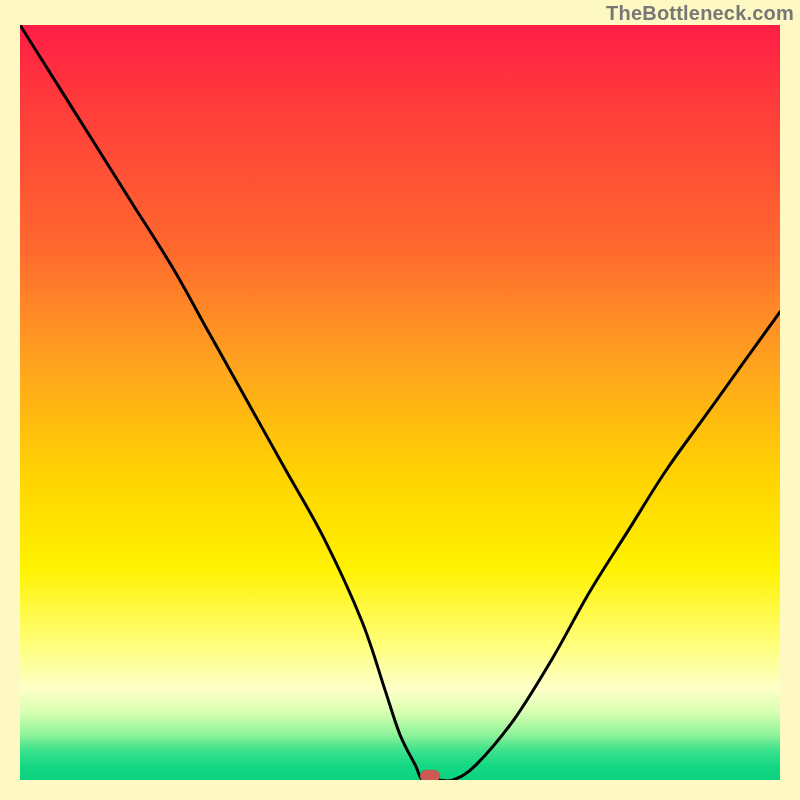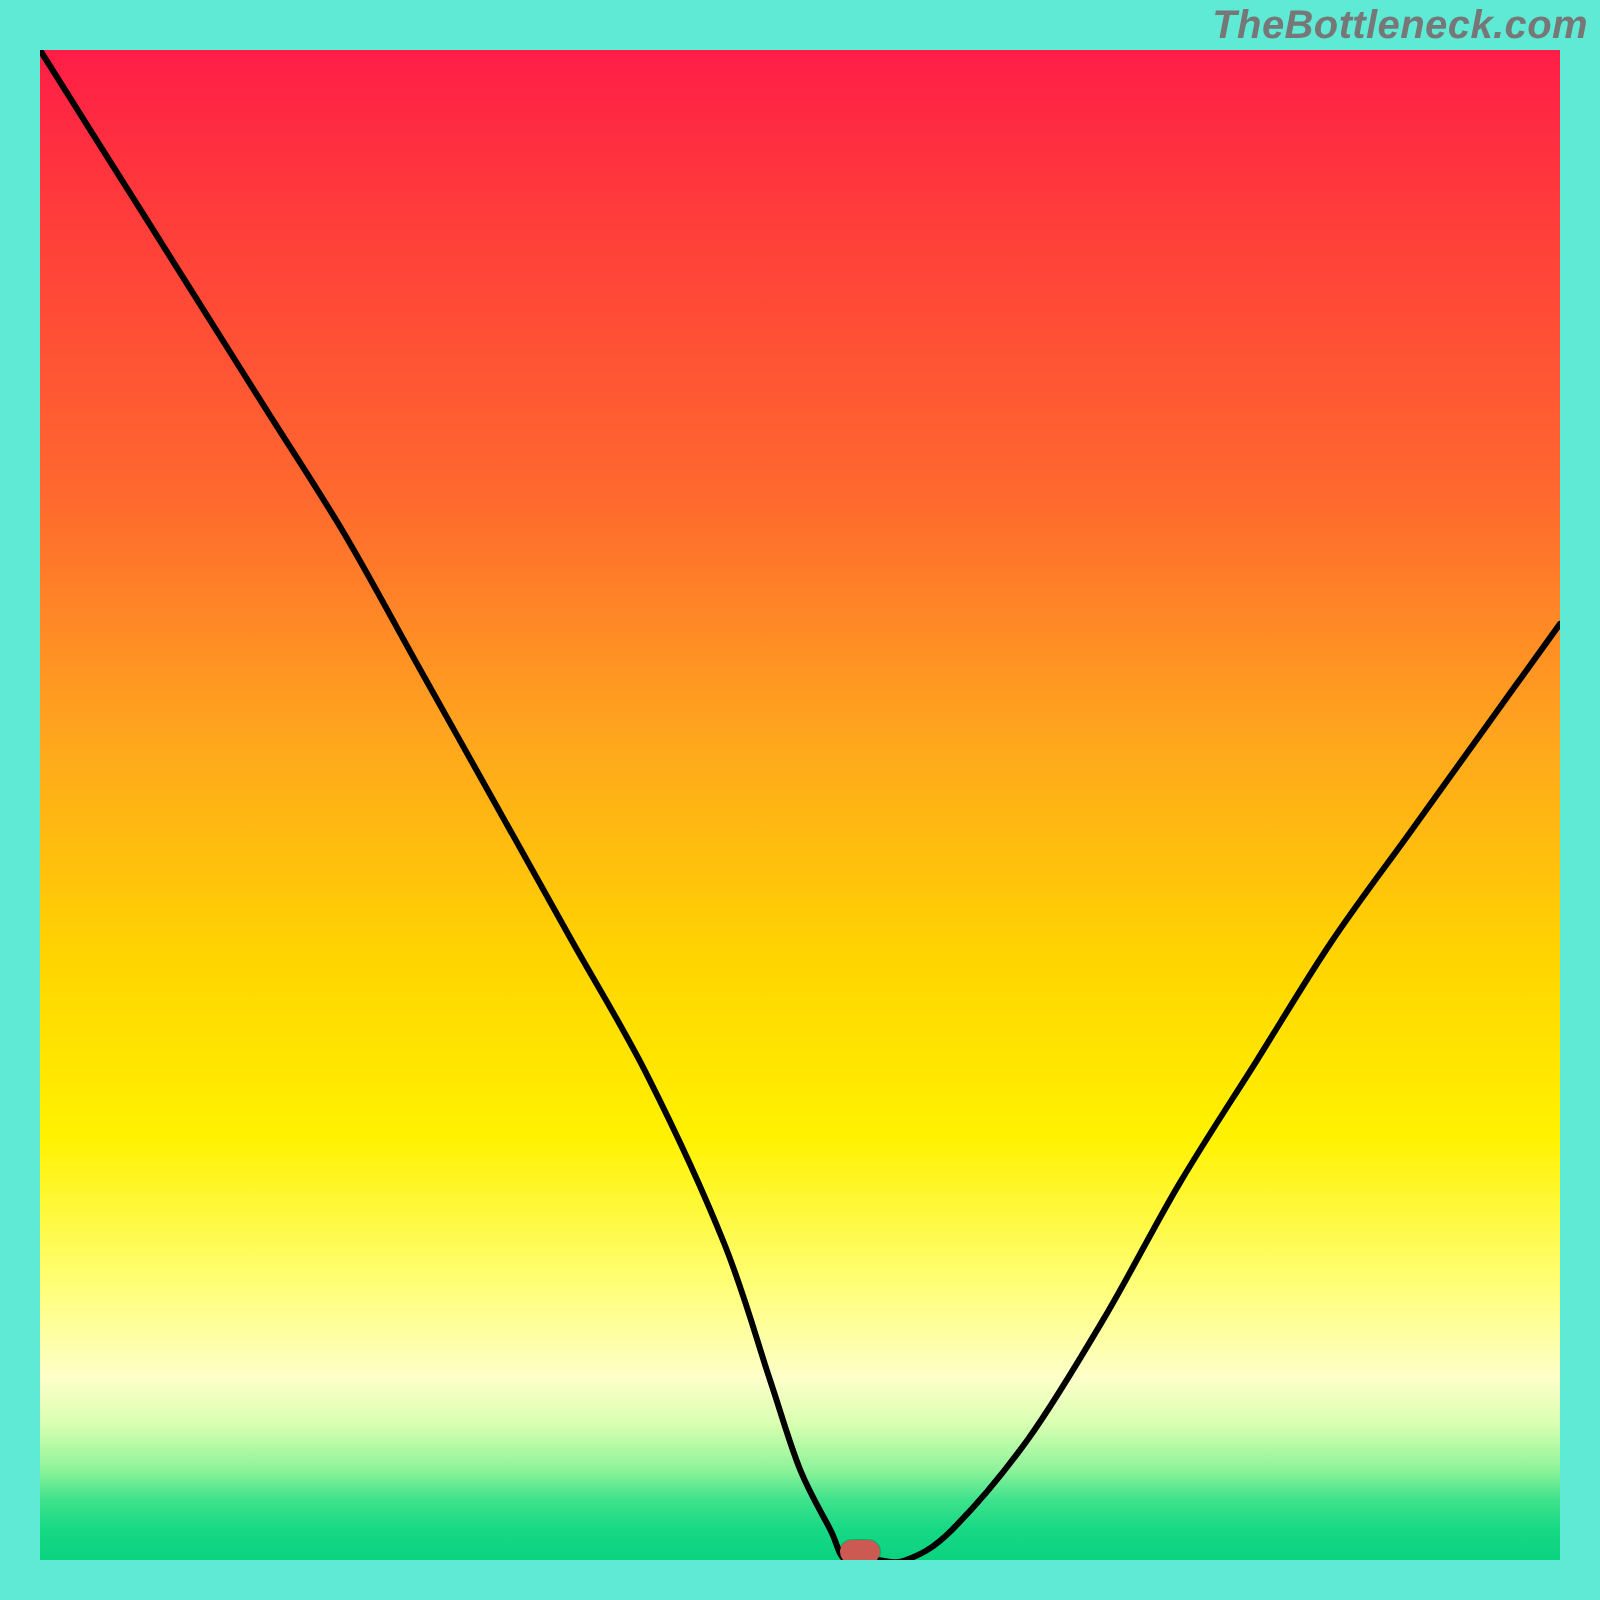--- a/index.html
+++ b/index.html
@@ -8,22 +8,21 @@
     width: 800px;
     height: 800px;
     background: #000;
     overflow: hidden;
     font-family: Arial, Helvetica, sans-serif;
   }
   .frame {
     position: relative;
     width: 800px;
     height: 800px;
-    background: #5eead4;
-    font-style: italic;
+    background: #fef9c3;
   }
   .watermark {
     position: absolute;
     top: 2px;
     right: 6px;
     color: #777;
     font-size: 20px;
     font-weight: 600;
     letter-spacing: 0.2px;
     z-index: 10;

